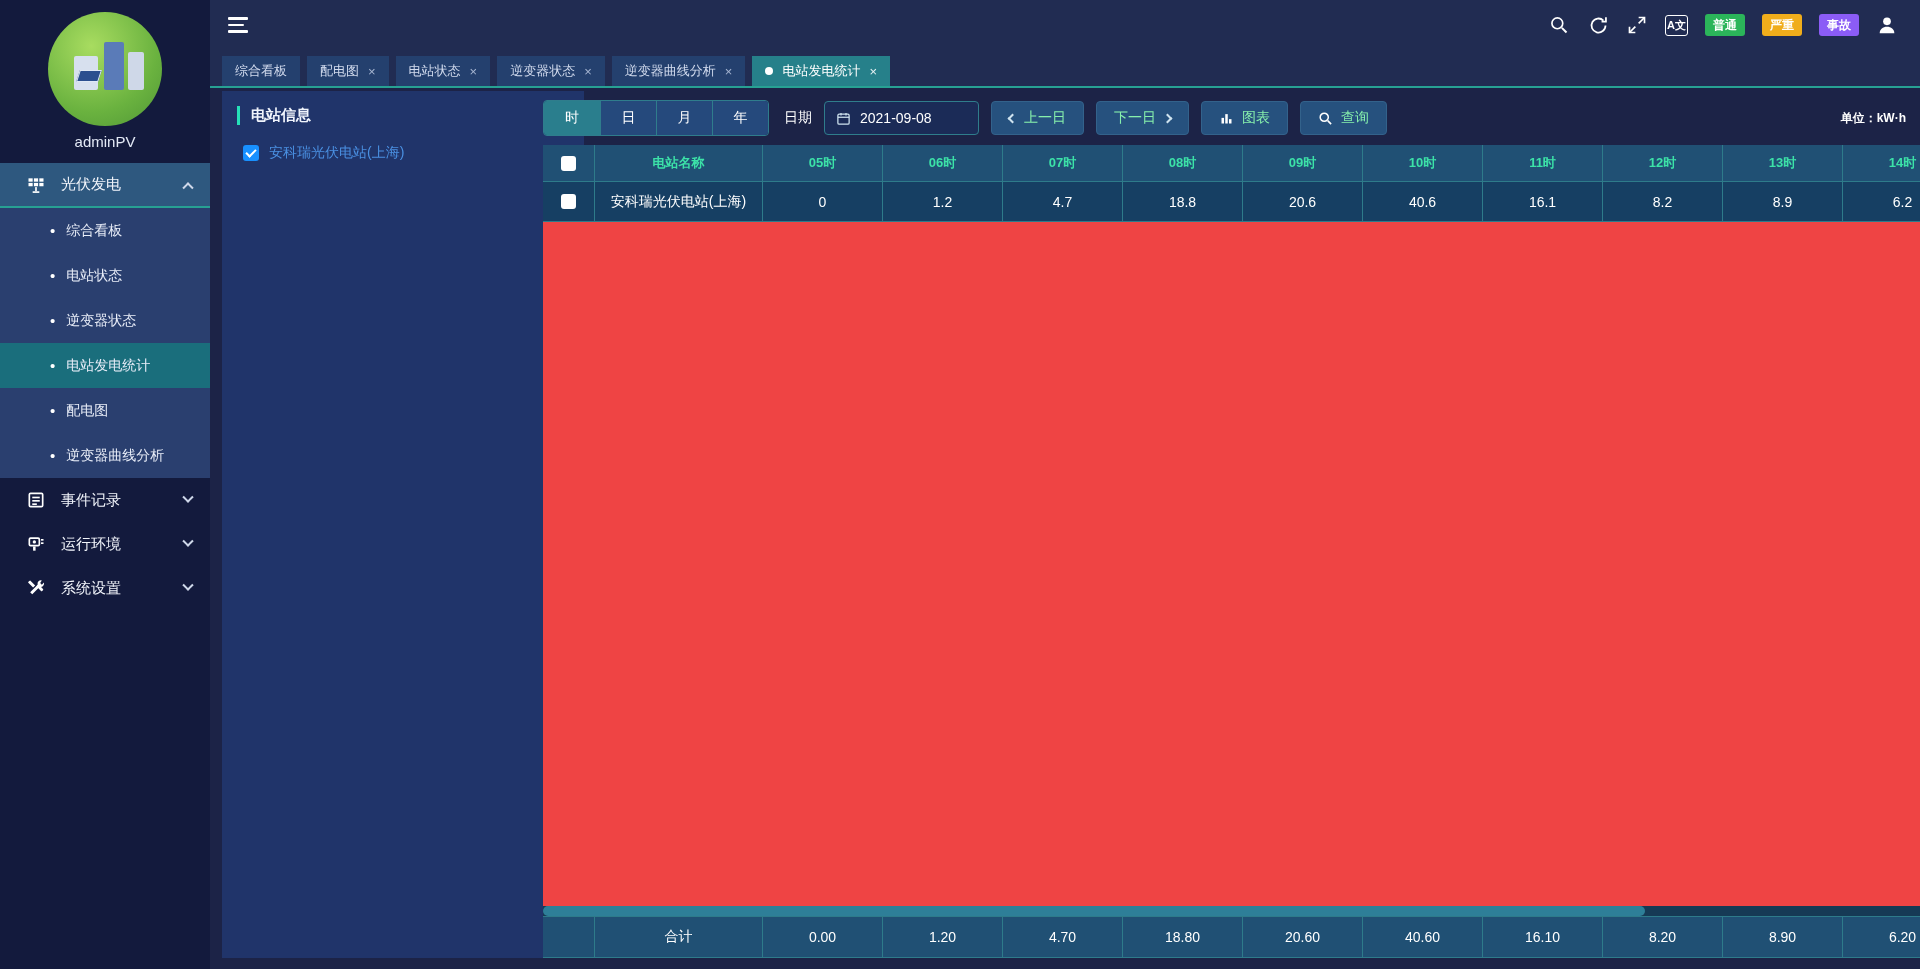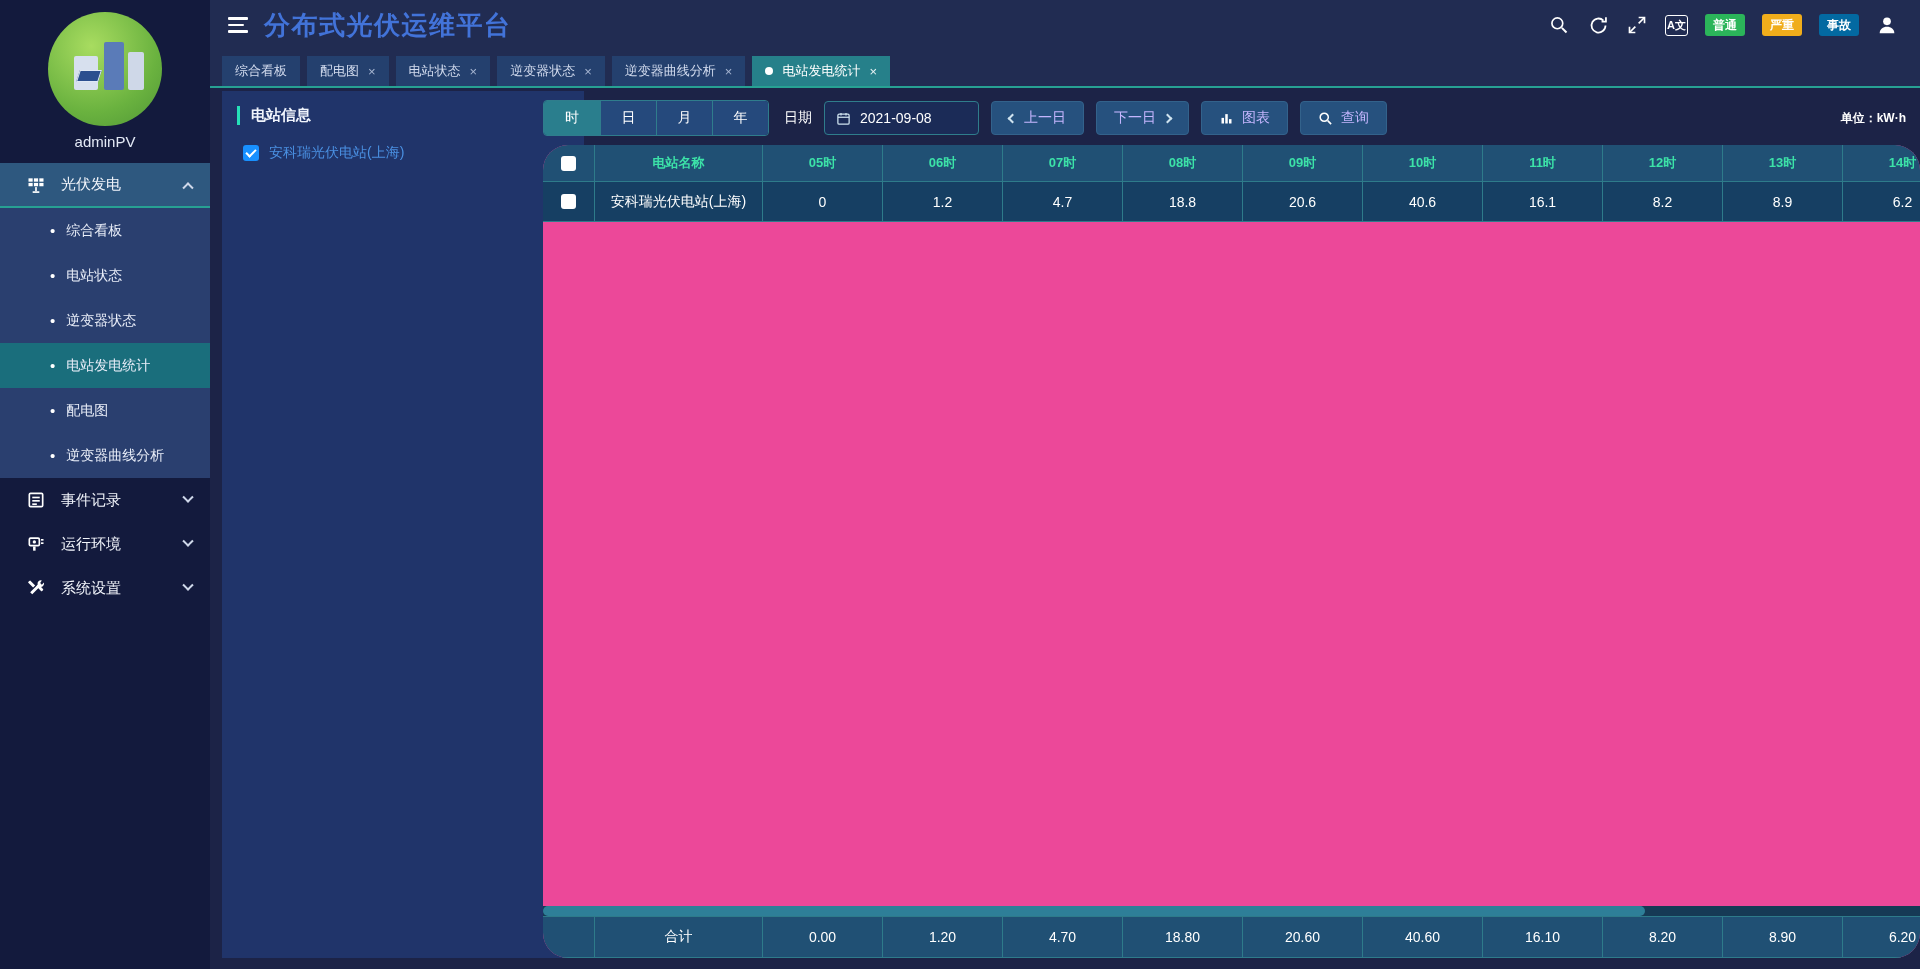--- a/index.html
+++ b/index.html
@@ -68,28 +68,28 @@
   .toolbar { display:flex; align-items:center; gap:12px; height:36px; }
   .segmented { display:flex; border:1px solid #2f7d8c; border-radius:4px; overflow:hidden; }
   .seg-btn { width:56px; height:34px; line-height:32px; text-align:center; font-size:14px; color:#fff;
              background:#25497c; border-left:1px solid #2f7d8c; cursor:pointer; }
   .seg-btn:first-child { border-left:none; }
   .seg-btn.active { background:#2a7e8d; }
   .date-label { font-size:14px; color:#fff; margin-left:3px; }
   .date-input { display:flex; align-items:center; gap:9px; width:155px; height:34px; background:#1b2b57;
                 border:1px solid #2f7d8c; border-radius:4px; padding:0 11px; font-size:14px; color:#fff; cursor:pointer; }
   .btn { display:flex; align-items:center; gap:8px; height:34px; padding:0 17px; background:#26517e;
-         border:1px solid #33628b; border-radius:4px; color:#c4b5fd; font-size:14px; cursor:pointer; }
+         border:1px solid #33628b; border-radius:4px; color:#86efac; font-size:14px; cursor:pointer; }
   .chev-s { width:7px; height:7px; border-right:2px solid #cfe3ef; border-bottom:2px solid #cfe3ef; display:inline-block; }
   .chev-s.left { transform:rotate(135deg); }
   .chev-s.right { transform:rotate(-45deg); }
   .unit { margin-left:auto; padding-right:14px; font-size:12px; font-weight:700; color:#fff; }
   
-  .table-wrap { position:absolute; left:0; right:0; top:45px; bottom:0; background:#ec4899; display:flex;
-                flex-direction:column; overflow:hidden;border-radius:25px; }
+  .table-wrap { position:absolute; left:0; right:0; top:45px; bottom:0; background:#ef4444; display:flex;
+                flex-direction:column; overflow:hidden; }
   .trow { display:flex; width:1420px; flex-shrink:0; }
   .cell { display:flex; align-items:center; justify-content:center; border-right:1px solid #2e7b8a; height:100%; }
   .w-cb { width:52px; } .w-name { width:168px; } .w-h { width:120px; }
   .thead { height:37px; background:#205074; border-bottom:1px solid #2e7b8a; }
   .thead .cell { color:#3ce2a8; font-weight:700; font-size:13px; }
   .tdata { height:40px; background:#163f63; border-bottom:1px solid #2e7b8a; }
   .tdata .cell { color:#fff; font-size:14px; }
   .tfill { flex:1; }
   .scroll-track { height:10px; background:#163a55; position:relative; flex-shrink:0; }
   .scroll-thumb { position:absolute; left:0; top:0; height:10px; width:1102px; background:#2e7f98; border-radius:5px; cursor:pointer; }
@@ -181,21 +181,20 @@
   </nav>
 </aside>
 
 <header class="topbar">
   <div class="topbar-row">
     <div class="hamburger">
         <i></i>
         <i></i>
         <i></i>
       </div>
-    <h1 class="title">分布式光伏运维平台</h1>
     <div class="top-icons">
       <span class="ticon">
         <svg width="20" height="20" viewBox="0 0 24 24">
             <circle cx="10" cy="10" r="6.5" fill="none" stroke="#fff" stroke-width="2"></circle>
             <line x1="15.5" y1="15.5" x2="21" y2="21" stroke="#fff" stroke-width="2.4"></line>
           </svg>
       </span>
       <span class="ticon">
         <svg width="21" height="21" viewBox="0 0 24 24">
             <path d="M20 12a8 8 0 1 1-2.4-5.7" fill="none" stroke="#fff" stroke-width="2"></path>
@@ -206,21 +205,21 @@
         <svg width="20" height="20" viewBox="0 0 24 24" stroke="#fff" stroke-width="2" fill="none">
           <polyline points="14,3 21,3 21,10"></polyline>
             <polyline points="10,21 3,21 3,14"></polyline>
           <line x1="21" y1="3" x2="14" y2="10"></line>
             <line x1="3" y1="21" x2="10" y2="14"></line>
         </svg>
       </span>
       <span class="translate-box">A文</span>
       <span class="badge" style="background:#2bb55a">普通</span>
       <span class="badge" style="background:#f0ad1b">严重</span>
-      <span class="badge" style="background:#0369a1">事故</span>
+      <span class="badge" style="background:#8b5cf6">事故</span>
       <span class="ticon">
         <svg width="22" height="22" viewBox="0 0 24 24">
             <circle cx="12" cy="8" r="4.2" fill="#fff"></circle>
             <path d="M4 21c0-4.6 3.6-7.2 8-7.2s8 2.6 8 7.2z" fill="#fff"></path>
           </svg>
       </span>
     </div>
   </div>
   <div class="tabs">
     <div class="tab">

